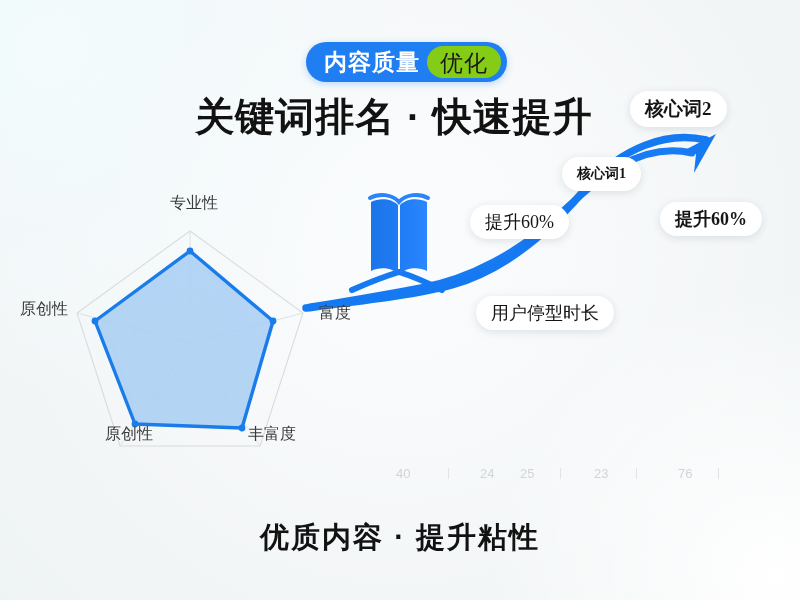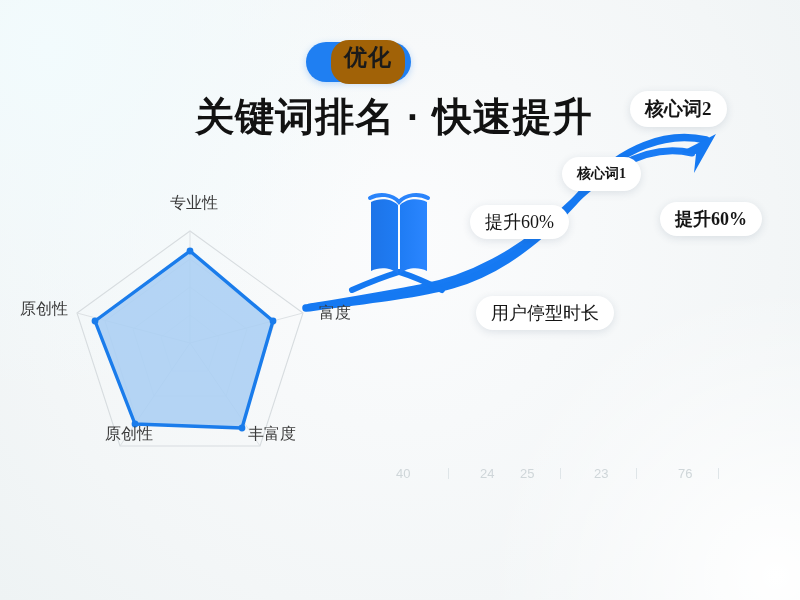--- a/index.html
+++ b/index.html
@@ -23,23 +23,23 @@
     height:40px;border-radius:21px;
     background:#1f7ff2;
     box-shadow:0 2px 7px rgba(31,127,242,.28);
     padding:0 6px 0 18px;
   }
   #badge .b-text{
     color:#ffffff;font-size:23px;font-weight:700;letter-spacing:1px;
     line-height:40px;
   }
   #badge .b-chip{
-    margin-left:7px;background:#a16207;color:#1a1a1a;
-    font-size:23px;font-weight:700;letter-spacing:1px;
-    border-radius:18px;padding:2px 13px 12px 13px;
+    margin-left:7px;background:#84cc16;color:#1a1a1a;
+    font-size:23px;font-weight:400;letter-spacing:1px;
+    border-radius:18px;padding:2px 13px 0 13px;
     line-height:30px;
   }
   
   #title{
     position:absolute;left:0;top:90px;width:800px;text-align:center;
     font-size:39px;font-weight:700;color:#121212;letter-spacing:1px;
     transform:translateX(-6px);
   }
   
   #footer-title{
@@ -151,24 +151,26 @@
         <stop offset="0%" stop-color="#1f7cf4"></stop>
           <stop offset="100%" stop-color="#2b86ff"></stop>
       </linearGradient>
     </defs>
     <path d="M4,16 C12,12 24,12 31,19 L31,88 C24,81 12,81 4,85 Z" fill="url(#bkL)"></path>
     <path d="M60,16 C52,12 40,12 33,19 L33,88 C40,81 52,81 60,85 Z" fill="url(#bkR)"></path>
     <path d="M3,12 C12,7 25,8 32,16 C39,8 52,7 61,12" fill="none" stroke="#2a84fb" stroke-width="4" stroke-linecap="round"></path>
   </svg>
 
   <div id="badge">
+    <span class="b-text">内容质量</span>
     <span class="b-chip">优化</span>
   </div>
 
   <div id="title">关键词排名 · 快速提升</div>
+  <div id="footer-title">优质内容 · 提升粘性</div>
 
   <div class="pill" id="pill-kw2">核心词2</div>
   <div class="pill" id="pill-kw1">核心词1</div>
   <div class="pill" id="pill-up-left">提升60%</div>
   <div class="pill" id="pill-up-right">提升60%</div>
   <div class="pill" id="pill-dwell">用户停型时长</div>
 
   <div id="tick-row">
       <span class="tick-num" style="left: 8px;">40</span>
       <span class="tick-num" style="left: 92px;">24</span>

